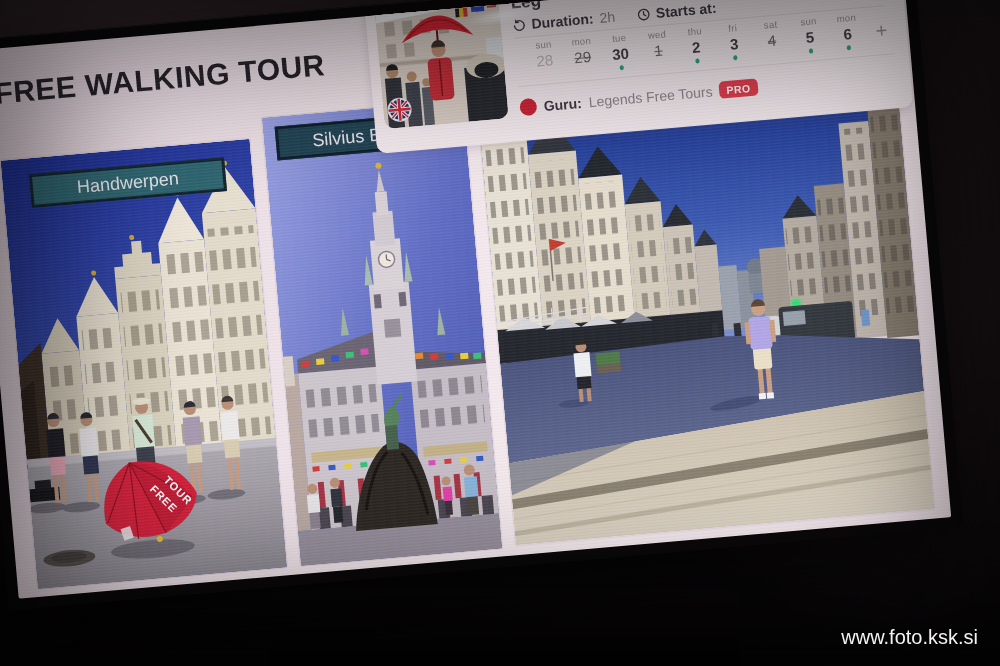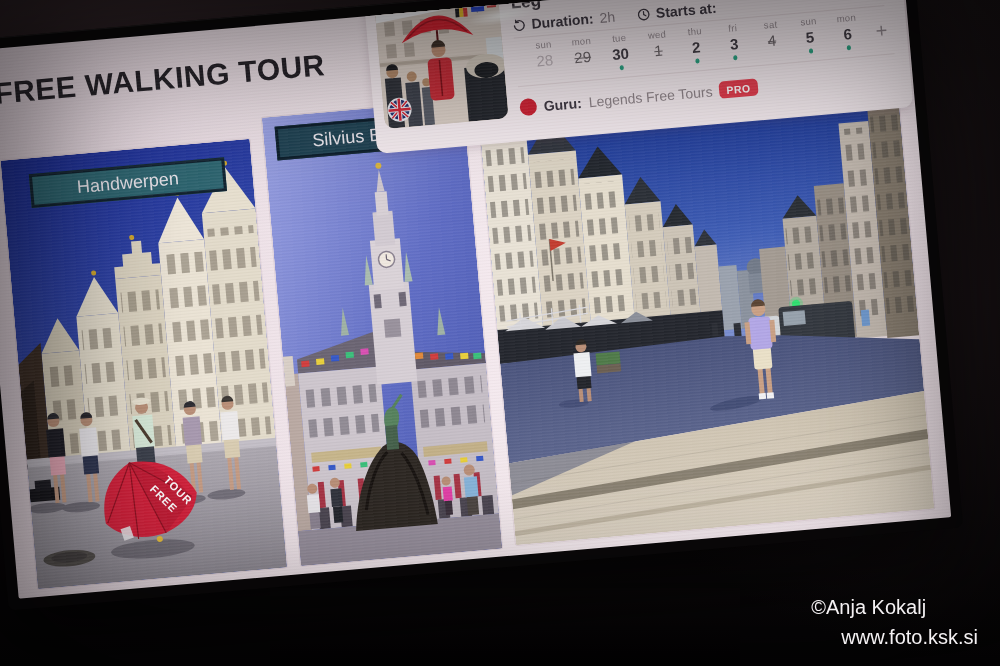--- a/index.html
+++ b/index.html
@@ -534,18 +534,17 @@
           <span class="guru-name">Legends Free Tours</span>
           <span class="pro-badge">PRO</span>
         </div>
       </div>
 
       <div class="glare"></div>
     </div>
   </div>
 
   <div class="watermark">
-    <div>©Anja Kokalj</div>
     <div class="l2">www.foto.ksk.si</div>
   </div>
 
   <div class="vignette"></div>
 </div>
 
 </body></html>

